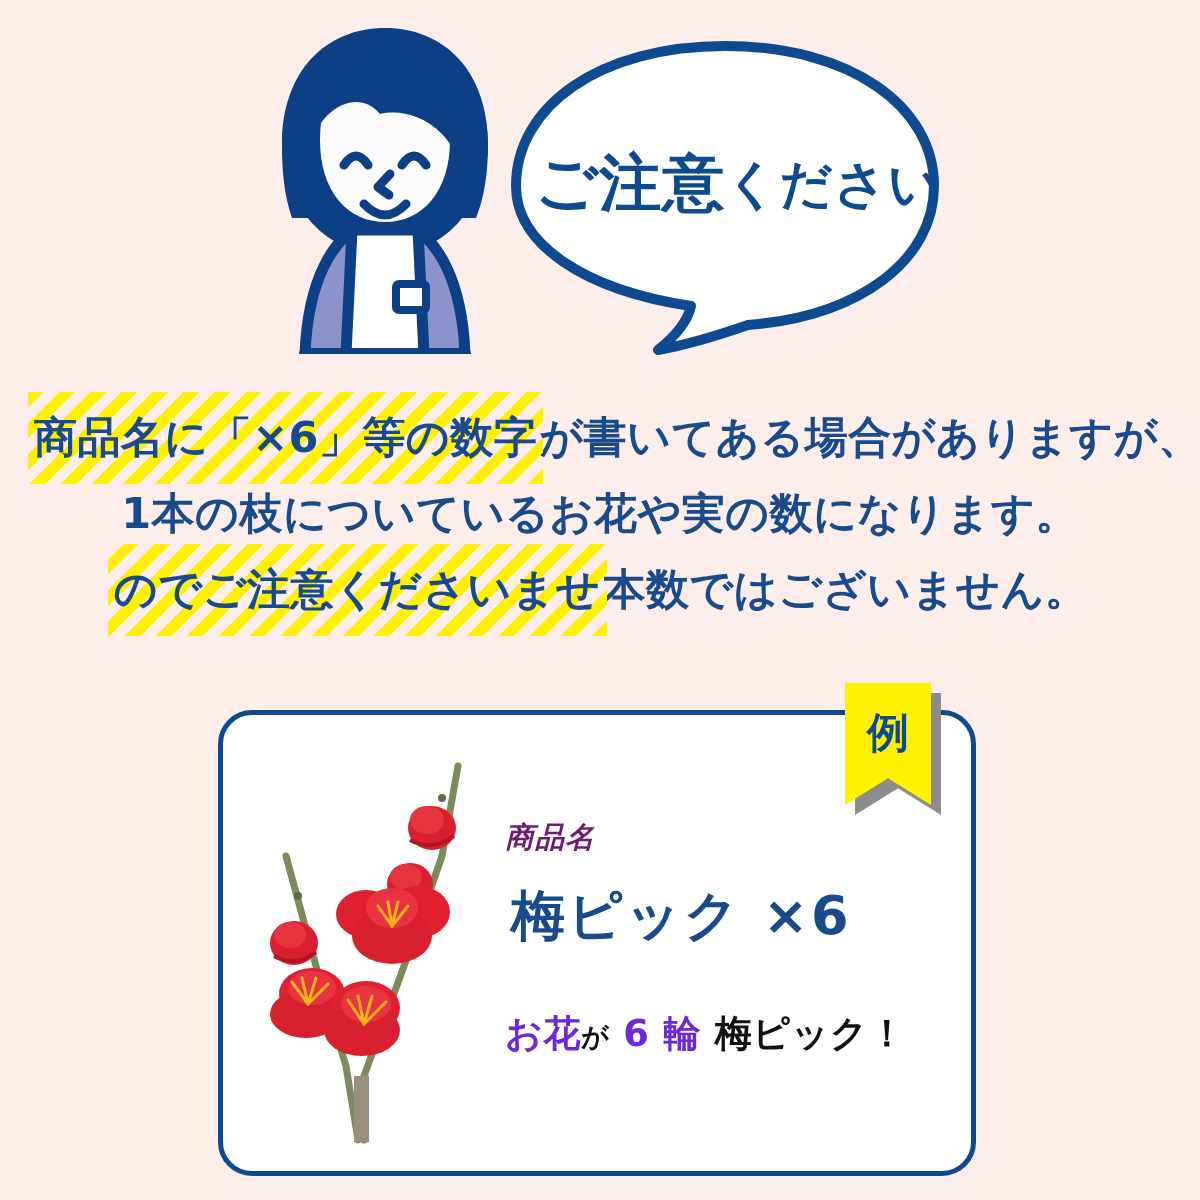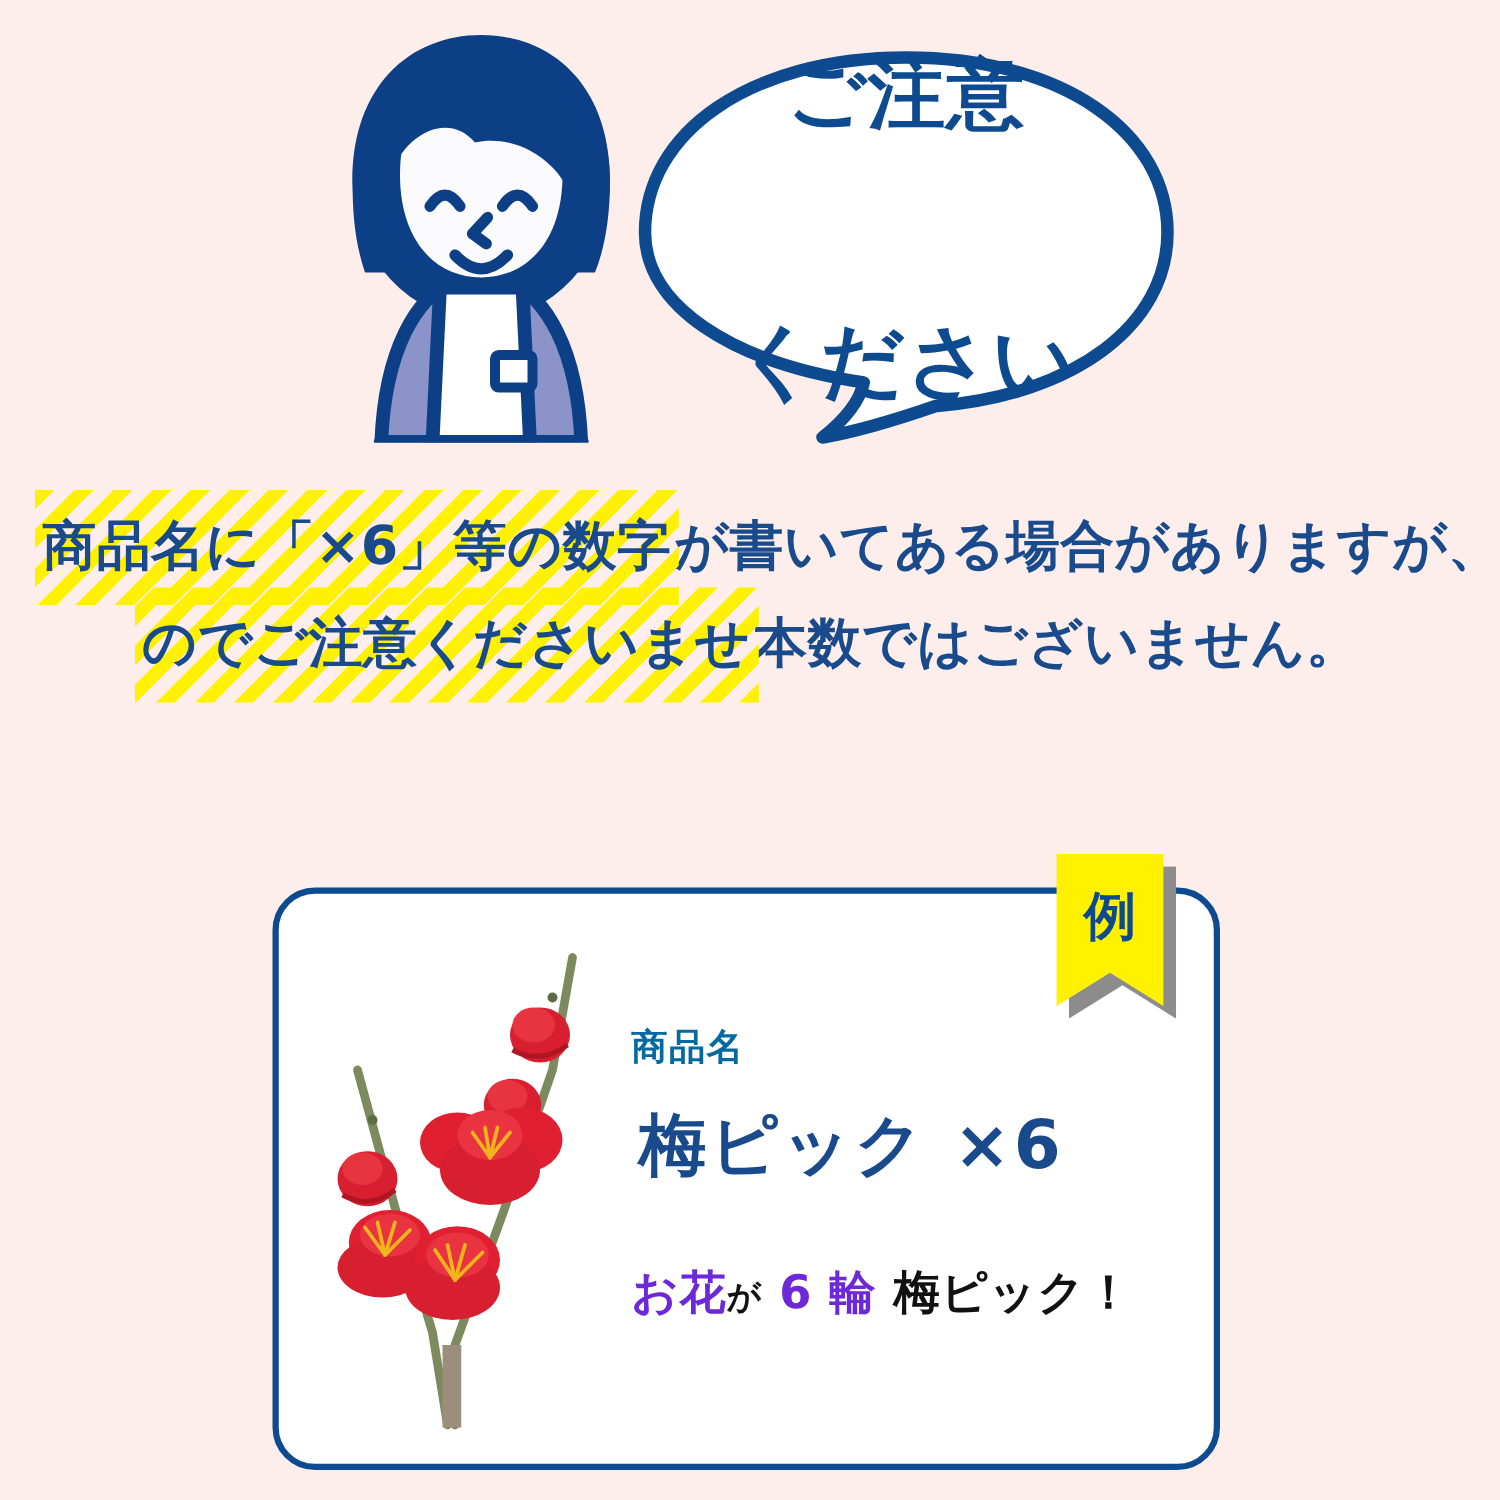--- a/index.html
+++ b/index.html
@@ -13,26 +13,26 @@
 
   
   .hero{position:absolute;left:0;top:0;width:1200px;height:380px;}
 
   .mascot{position:absolute;left:272px;top:22px;width:226px;height:332px;}
 
   
   .bubble{position:absolute;left:508px;top:38px;width:434px;height:320px;}
   .bubble-text{
     position:absolute;left:0;top:0;width:434px;height:290px;
-    display:flex;flex-direction:column;align-items:center;justify-content:space-between;
+    display:flex;flex-direction:row;align-items:center;justify-content:flex-end;
     color:#0d4a8f;font-weight:700;letter-spacing:.06em;
     text-align:center;line-height:1.18;
   }
   .bubble-line1{font-size:62px;}
-  .bubble-line2{font-size:66px;margin-top:4px;}
+  .bubble-line2{font-size:52px;margin-top:4px;}
 
   
   .message{position:absolute;left:0;top:398px;width:1200px;}
   .msg-line{
     position:relative;
     text-align:center;
     color:#184a8c;
     font-weight:700;
     font-size:43px;
     line-height:74px;
@@ -80,22 +80,23 @@
   }
   .ribbon-label{
     position:absolute;left:0;top:22px;width:86px;
     text-align:center;color:#0d4a8f;font-size:42px;font-weight:700;
   }
 
   .flower{position:absolute;left:246px;top:736px;width:250px;height:412px;}
 
   .card-body{position:absolute;left:505px;top:818px;width:470px;}
   .label-product{
-    color:#0369a1;font-size:29px;font-weight:700;letter-spacing:.04em;
+    color:#701a75;font-size:29px;font-weight:700;letter-spacing:.04em;
     margin-bottom:16px;
+    font-style:italic;
   }
   .product-name{
     position:relative;display:inline-block;
     color:#184a8c;font-size:54px;font-weight:700;letter-spacing:.05em;
     padding:6px 8px 8px 6px;
   }
   .product-name::before{
     content:"";position:absolute;left:-6px;right:-6px;top:-2px;bottom:-4px;
     background:repeating-linear-gradient(
       -45deg,
@@ -159,20 +160,21 @@
         <div class="bubble-line1">ご注意</div>
         <div class="bubble-line2">ください</div>
       </div>
     </div>
   </div>
 
   <div class="message">
     <div class="msg-line l1">
       <span class="hl">商品名に「×6」等の数字</span><span>が書いてある場合がありますが、</span>
     </div>
+    <div class="msg-line">1本の枝についているお花や実の数になります。</div>
     <div class="msg-line">
       <span class="hl">のでご注意くださいませ</span><span>本数ではございません。</span>
     </div>
   </div>
 
   <div class="card"></div>
 
   <div class="ribbon">
     <div class="ribbon-shadow"></div>
     <div class="ribbon-body"></div>

